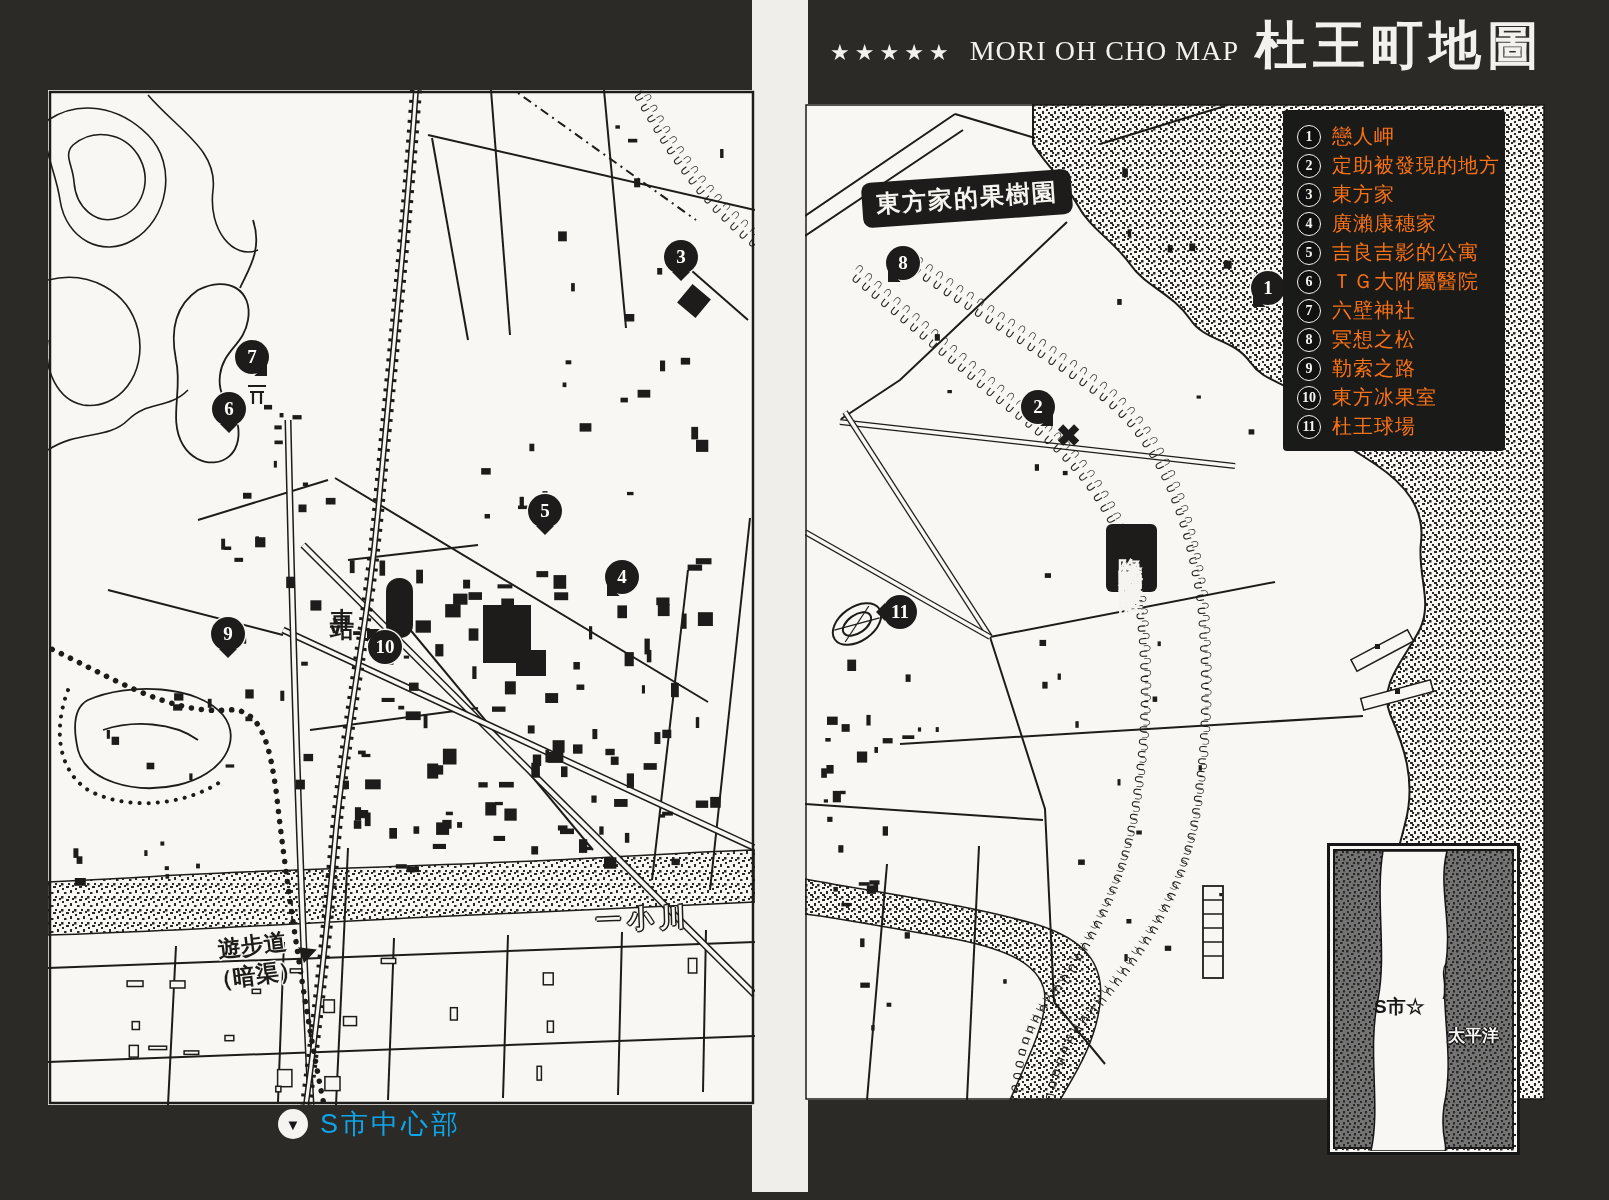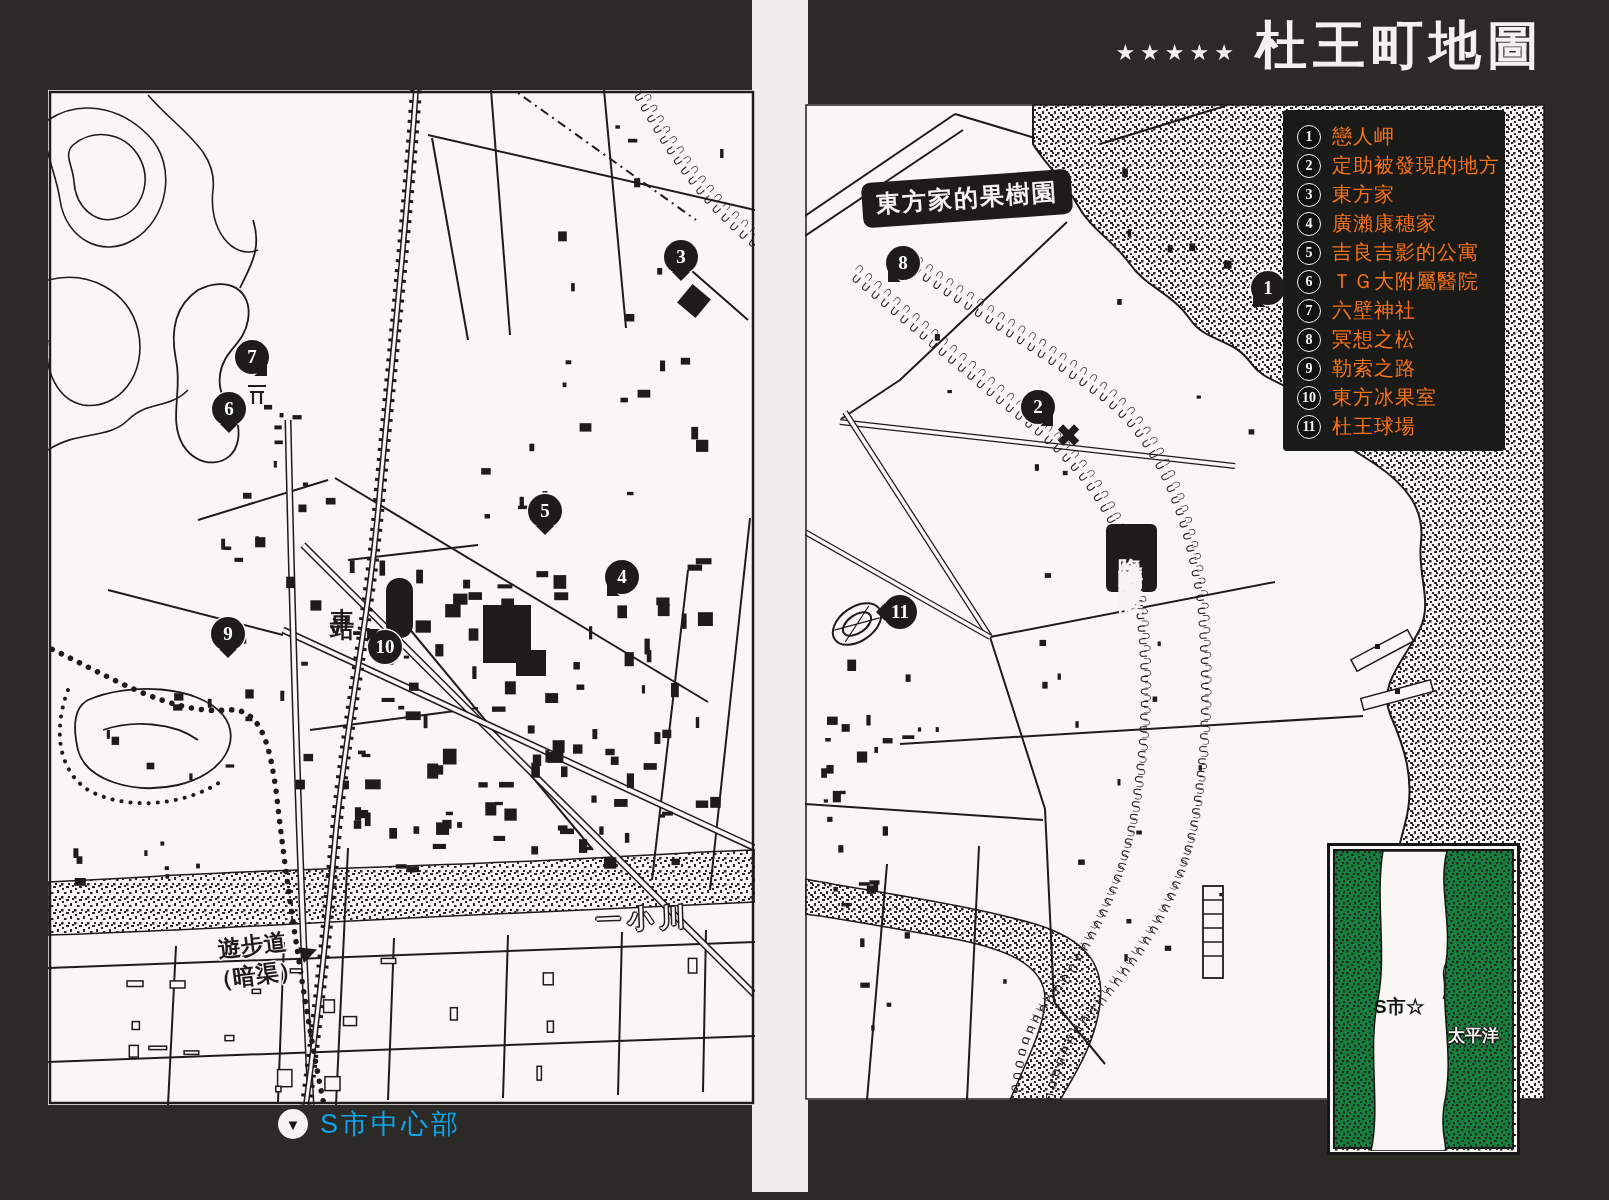--- a/index.html
+++ b/index.html
@@ -50,21 +50,21 @@
        box-shadow:0 0 0 1.5px #f8f7f3;display:flex;align-items:center;justify-content:center;}
   .pin .num{color:#fff;font-family:"Liberation Serif",serif;font-weight:bold;font-size:19px;}
   .ptr{position:absolute;width:0;height:0;border:9px solid transparent;border-top-color:#1d1c1a;}
   .dir-s  .ptr{left:8px;bottom:-16px;}
   .dir-se .ptr{right:-7px;bottom:-11px;transform:rotate(-45deg);}
   .dir-sw .ptr{left:-7px;bottom:-11px;transform:rotate(45deg);}
   .dir-w  .ptr{left:-16px;top:8px;transform:rotate(90deg);}
   .dir-nw .ptr{left:-10px;top:-10px;transform:rotate(135deg);}
 
   
-  #inset{position:absolute;left:1327px;top:843px;width:193px;height:312px;background:#15803d;
+  #inset{position:absolute;left:1327px;top:843px;width:193px;height:312px;background:#737373;
          border:3px solid #161616;box-shadow:inset 0 0 0 3px #f8f7f3, inset 0 0 0 5px #161616;
          box-sizing:border-box;z-index:25;}
   #inset svg{position:absolute;left:5px;top:5px;}
   #inset-city{position:absolute;left:44px;top:148px;font-size:19px;font-weight:bold;color:#161616;z-index:2;}
   #inset-ocean{position:absolute;left:118px;top:178px;font-size:17px;font-weight:bold;color:#f8f7f3;z-index:2;
       text-shadow:-1.5px 0 #161616,1.5px 0 #161616,0 -1.5px #161616,0 1.5px #161616;}
 
   
   #caption{position:absolute;left:278px;top:1106px;display:flex;align-items:center;gap:12px;z-index:30;}
   #caption-icon{width:30px;height:30px;border-radius:50%;background:#f5f4f0;display:flex;align-items:center;
@@ -522,20 +522,21 @@
           <text font-size="13" letter-spacing="3" fill="#1d1c1a"><textPath href="#rf2" xlink:href="#rf2">∪∪∪∪∪∪∪∪∪∪∪∪∪∪∪∪∪∪∪∪∪∪∪∪∪∪∪∪∪∪∪∪∪∪∪∪∪∪∪∪∪∪∪∪∪∪∪∪∪∪∪∪∪∪∪∪∪∪∪∪∪∪∪∪∪∪∪∪∪∪∪∪∪∪∪∪∪∪∪∪∪∪∪∪∪∪∪∪∪∪∪∪∪∪∪</textPath></text>
         </g>
         <g transform="translate(4,-11)">
           <text font-size="13" letter-spacing="3" fill="#1d1c1a"><textPath href="#rf2" xlink:href="#rf2">∩∩∩∩∩∩∩∩∩∩∩∩∩∩∩∩∩∩∩∩∩∩∩∩∩∩∩∩∩∩∩∩∩∩∩∩∩∩∩∩∩∩∩∩∩∩∩∩∩∩∩∩∩∩∩∩∩∩∩∩∩∩∩∩∩∩∩∩∩∩∩∩∩∩∩∩∩∩∩∩∩∩∩∩∩∩∩∩∩∩∩∩∩∩∩</textPath></text>
         </g>
       </svg>
   </div>
 
   <div id="title-block">
     <span id="title-stars">★★★★★</span>
+    <span id="title-sub">MORI OH CHO MAP</span>
     <span id="title-main">杜王町地圖</span>
   </div>
 
   <div id="legend">
       <div class="lrow">
         <span class="lnum">1</span>
         <span class="llabel">戀人岬</span>
       </div>
       <div class="lrow">
         <span class="lnum">2</span>

